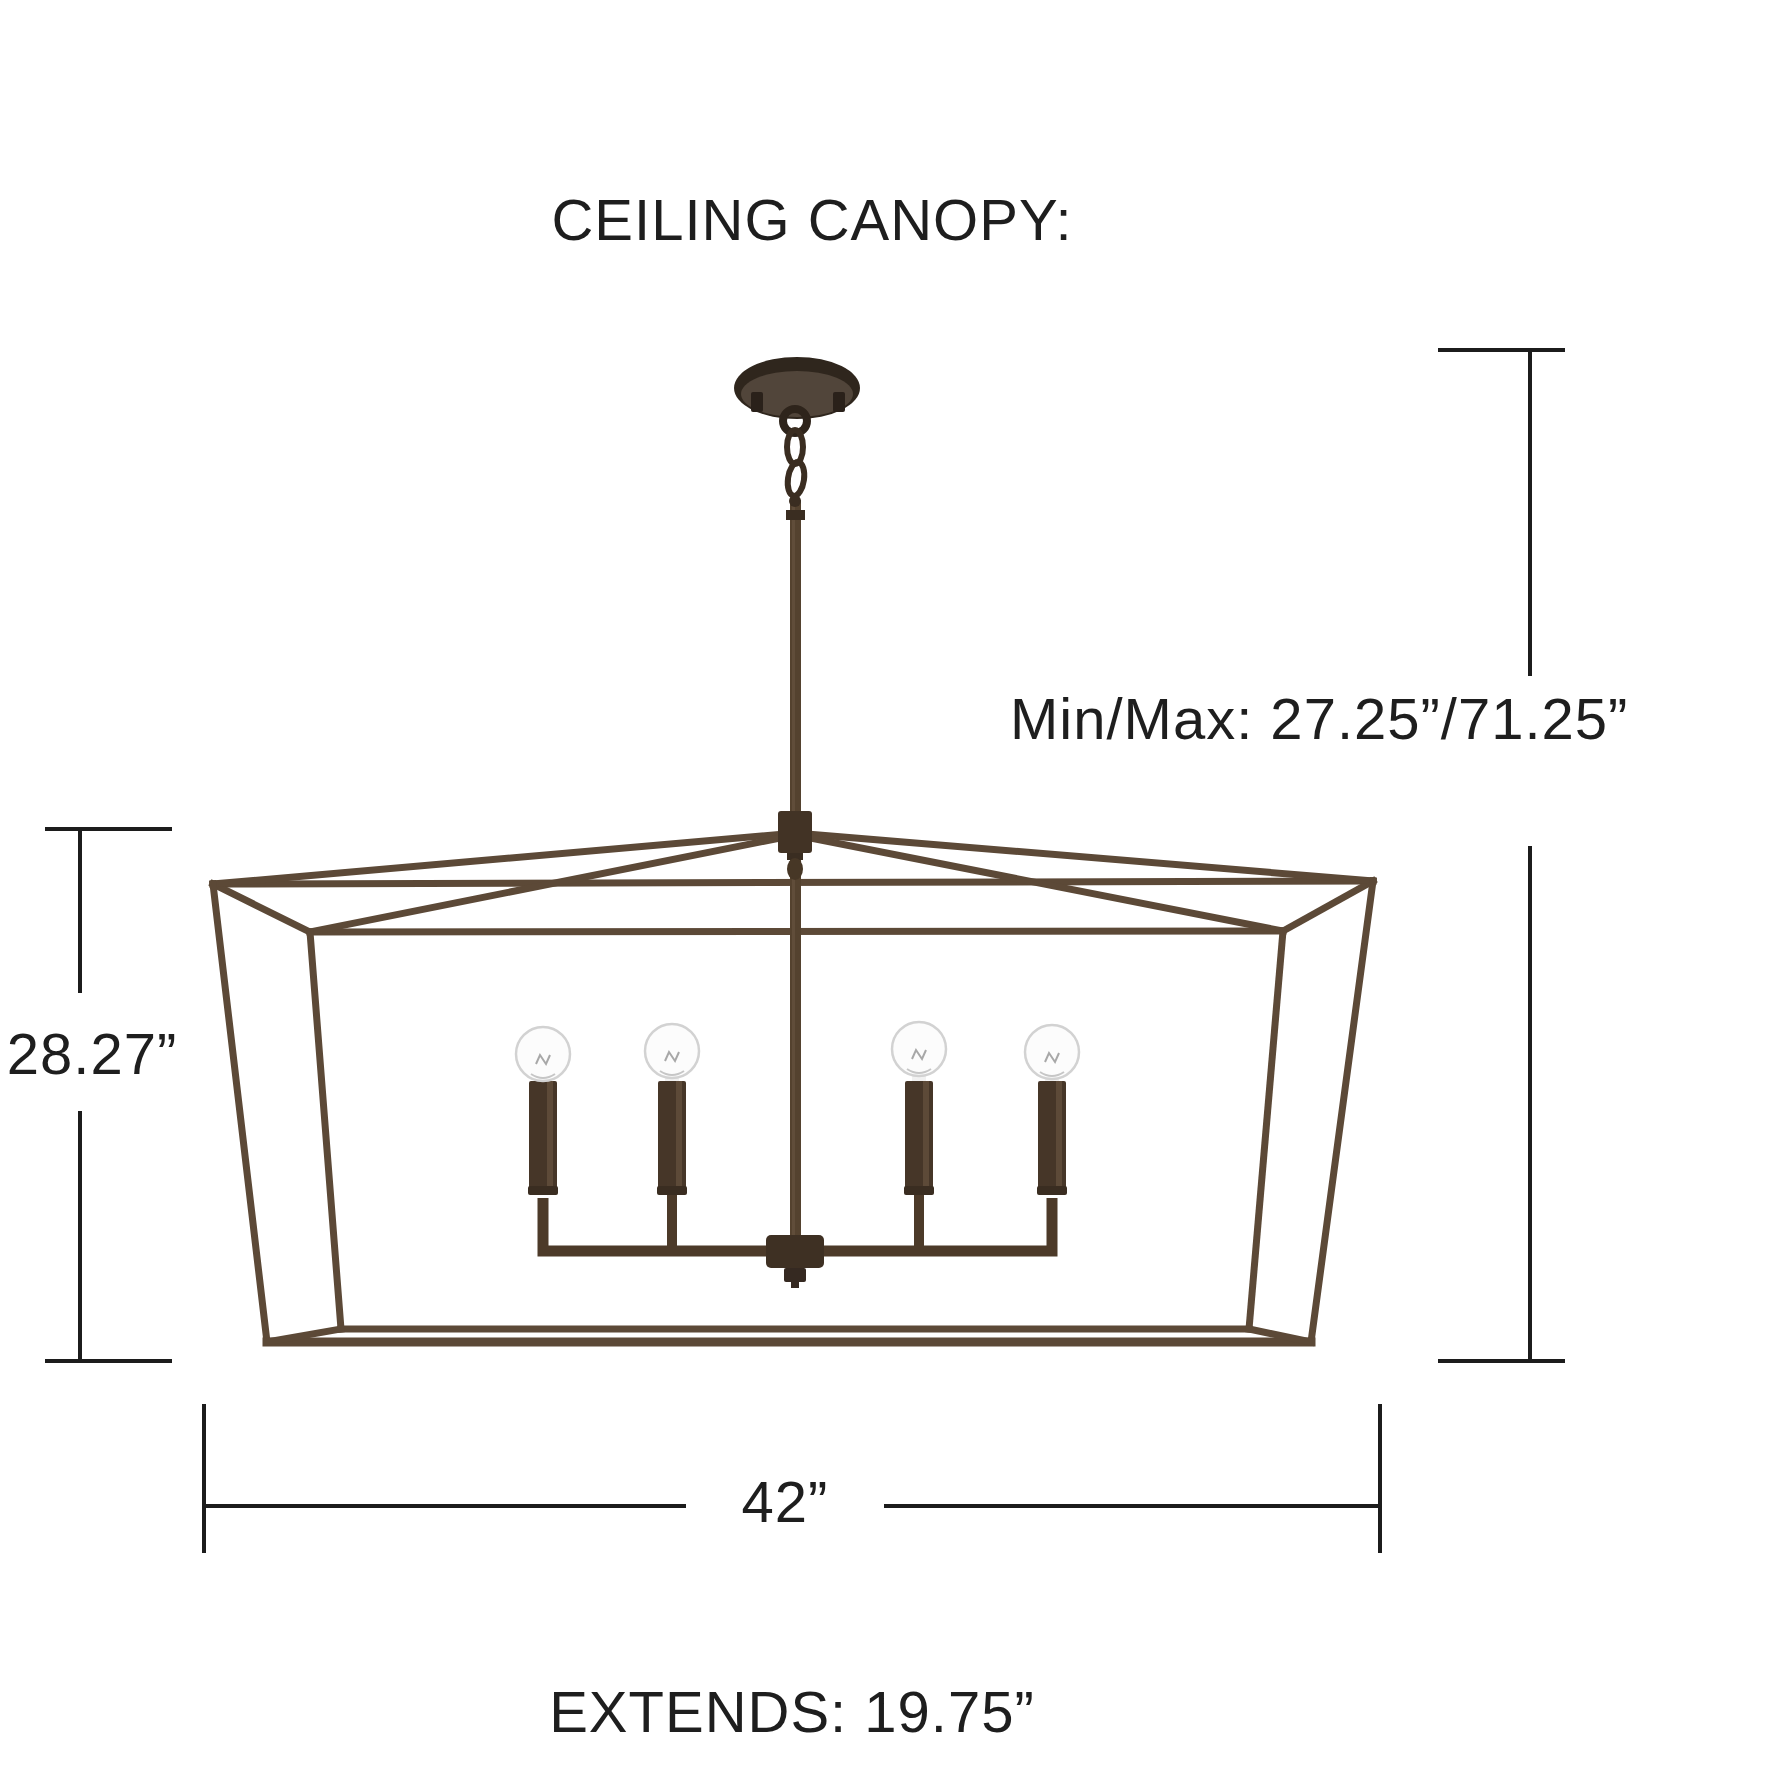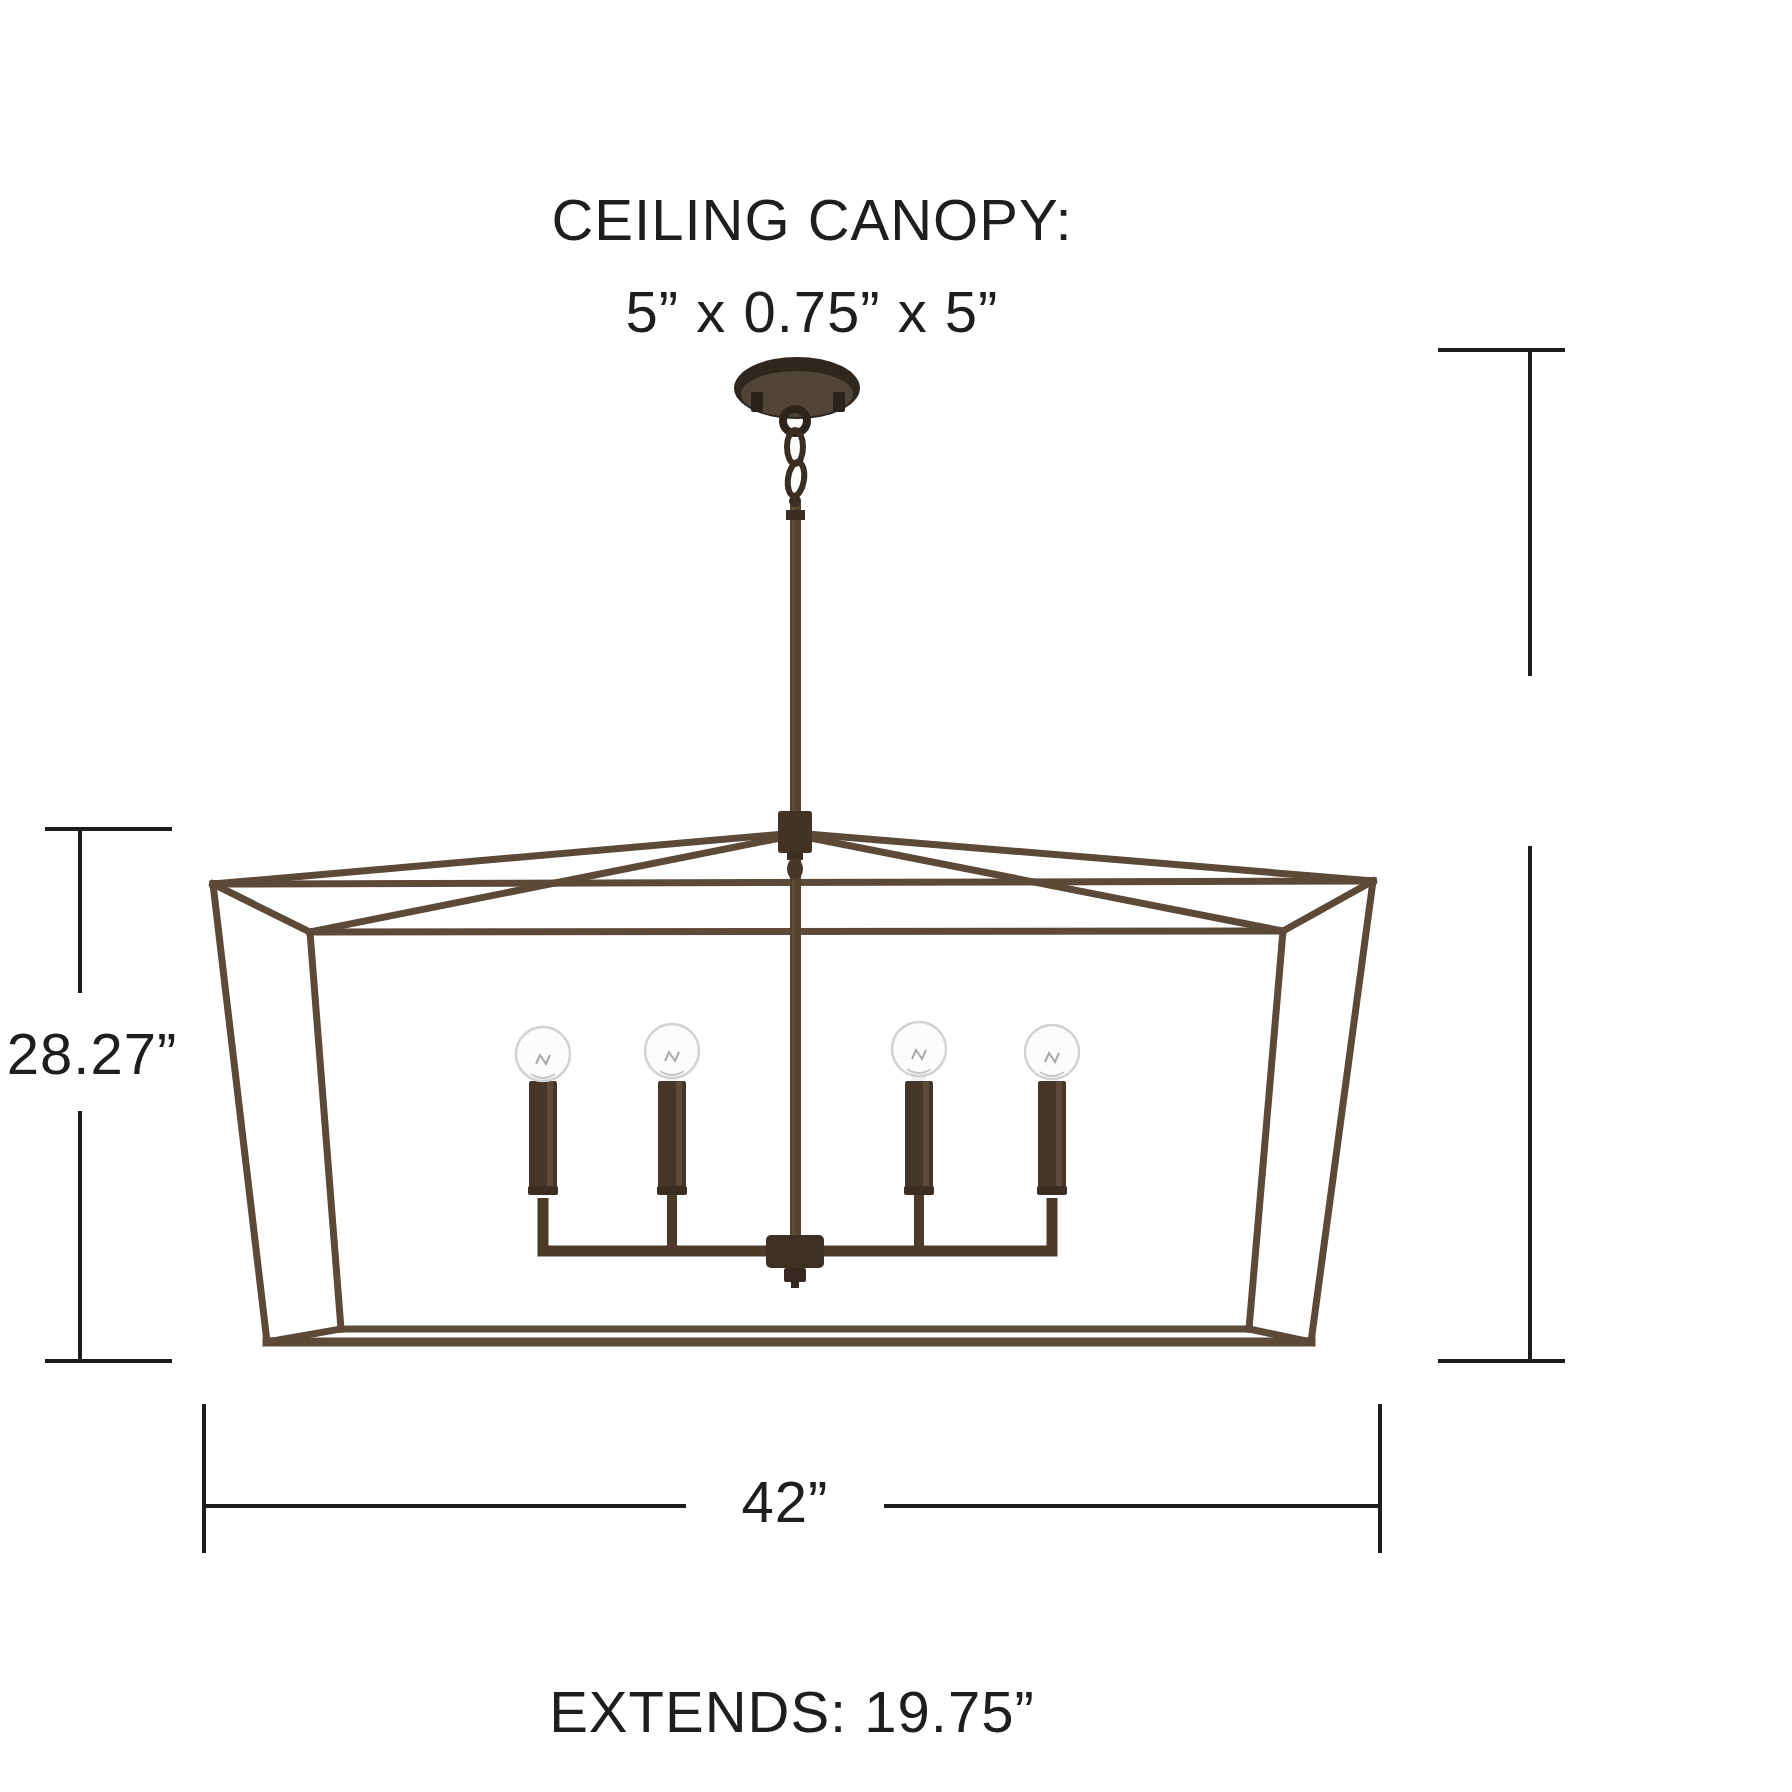--- a/index.html
+++ b/index.html
@@ -171,24 +171,24 @@
       <path class="dim" d="M204 1356 L204 1505"></path>
       <path class="dim" d="M206 1458 L686 1458"></path>
       <path class="dim" d="M884 1458 L1378 1458"></path>
       <path class="dim" d="M1380 1356 L1380 1505"></path>
     </g>
 
   </svg>
 
   <div class="label two-line" style="left:412px;top:126px;width:800px;">
     <div>CEILING CANOPY:</div>
-    <div>5” x 0.75” x 5”</div>
   </div>
 
   <div class="label two-line-tight" style="left:1010px;top:634px;width:600px;">
+    <div>Min/Max: 27.25”/71.25”</div>
   </div>
 
   <div class="label" style="left:0px;top:972px;width:184px;">28.27”</div>
 
   <div class="label" style="left:685px;top:1420px;width:200px;">42”</div>
 
   <div class="label" style="left:392px;top:1630px;width:800px;">EXTENDS: 19.75”</div>
 
 </div>
 

